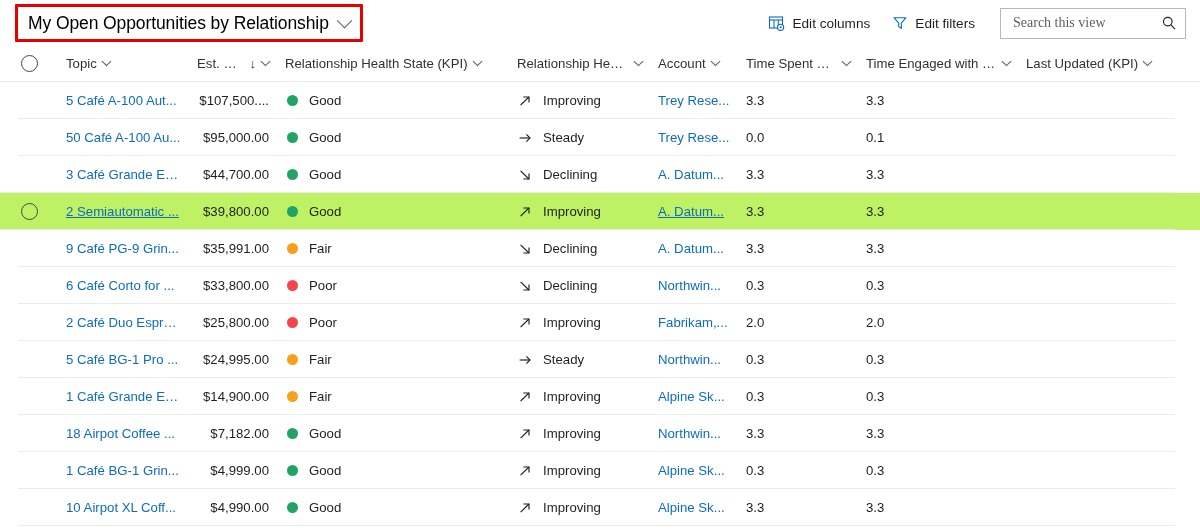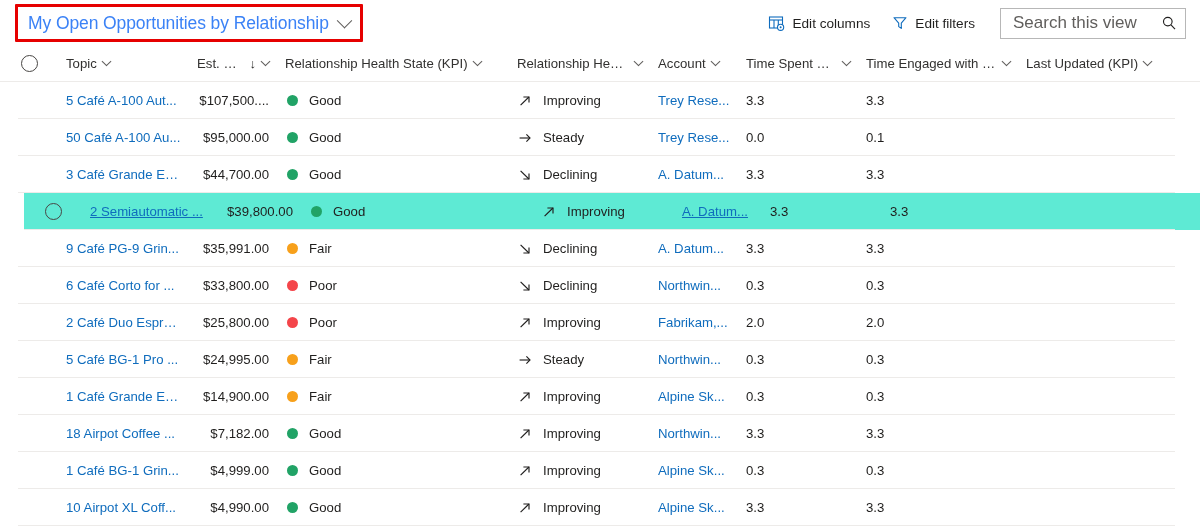--- a/index.html
+++ b/index.html
@@ -26,21 +26,21 @@
     align-items: center;
     gap: 10px;
     padding: 4px 10px 4px 10px;
     border: 3px solid #e60000;
     border-radius: 1px;
     height: 38px;
     margin-left: 3px;
   }
   .view-title {
     font-size: 17.5px;
-    color: #3b82f6;
+    color: #000000;
     letter-spacing: -0.1px;
     white-space: nowrap;
   }
   .chev {
     display:inline-block;
     width: 11px; height: 11px;
     border-right: 1.3px solid #605e5c;
     border-bottom: 1.3px solid #605e5c;
     transform: rotate(45deg) translate(-2px,-2px);
     flex: none;
@@ -77,22 +77,22 @@
     height: 31px;
     margin-left: 14px;
     border: 1px solid #b7b7b7;
     background: #fff;
     padding: 0 8px 0 10px;
   }
   .searchbox input {
     flex: 1 1 auto;
     border: none;
     outline: none;
-    font-family: Liberation Sans, sans-serif;
-    font-size: 17px;
+    font-family: Liberation Serif, serif;
+    font-size: 14px;
     color: #201f1e;
     background: transparent;
     min-width: 0;
   }
   .searchbox input::placeholder { color: #605e5c; }
 
   
   .grid { position: relative; width: 1200px; }
   .grid-header {
     display: flex;
@@ -127,21 +127,21 @@
     font-size: 13.2px;
     color: #201f1e;
     position: relative;
   }
   .row .sep {
     position: absolute;
     left: 18px; right: 25px; bottom: 0;
     height: 1px;
     background: #edebe9;
   }
-  .row.hovered { background: #5eead4; margin-left: 24px; }
+  .row.hovered { background: #bef264; }
   .row.hovered .sep { left: 0; right: 25px; }
   .row.hovered::before {
     content:""; position:absolute; left:0; right:25px; top:-1px;
     height:1px; background:#edebe9;
   }
 
   .cell {
     display: flex;
     align-items: center;
     height: 37px;

